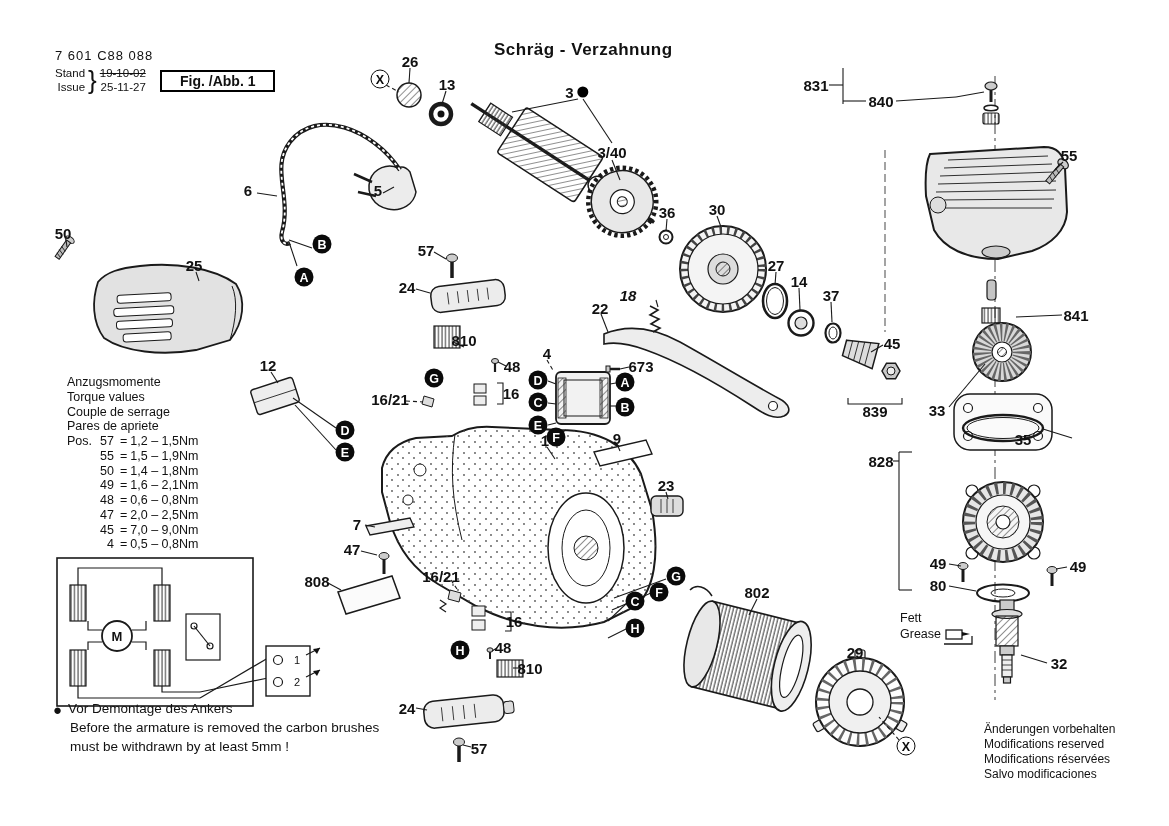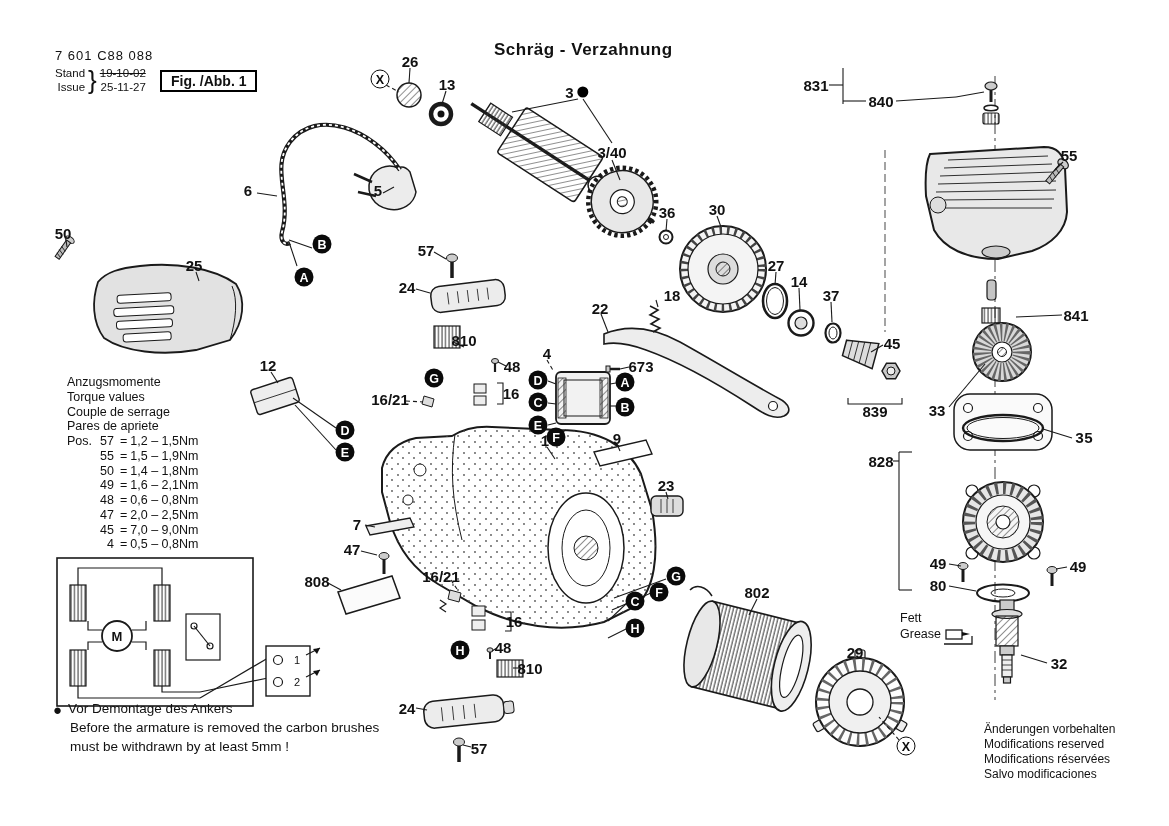--- a/index.html
+++ b/index.html
@@ -9,21 +9,21 @@
   }
   #stage{position:absolute;inset:0;}
   svg{position:absolute;left:0;top:0;}
 
   
   .part-number{position:absolute;left:55px;top:48px;font-size:13px;letter-spacing:1px;}
   .stand-issue{position:absolute;left:55px;top:66px;font-size:11.5px;display:flex;align-items:center;gap:3px;}
   .si-col{display:flex;flex-direction:column;line-height:1.25;align-items:flex-end;}
   .si-brace{font-size:26px;font-weight:400;line-height:.8;}
   .strike{text-decoration:line-through;}
-  .fig-box{position:absolute;left:160px;top:70px;border:2px solid #000;padding:1px 9px;font-size:14px;font-weight:bold;background:#fff;}
+  .fig-box{position:absolute;left:160px;top:70px;border:2px solid #000;padding:1px 18px;font-size:14px;font-weight:bold;background:#fff;}
   .diagram-title{position:absolute;left:494px;top:40px;font-size:17px;font-weight:bold;letter-spacing:.5px;}
 
   
   .torque{position:absolute;left:67px;top:375px;font-size:12.5px;line-height:1.18;}
   .trow{display:flex;white-space:nowrap;}
   .plabel{width:30px;}
   .tpos{width:17px;text-align:right;margin-right:3px;}
   .teq{margin:0 3px;}
 
   
@@ -579,42 +579,42 @@
       <div class="callout num" style="left: 63px; top: 233px;">50</div>
       <div class="callout num" style="left: 194px; top: 265px;">25</div>
       <div class="callout circle-dark" style="left: 322px; top: 244px;">B</div>
       <div class="callout circle-dark" style="left: 304px; top: 277px;">A</div>
       <div class="callout num" style="left: 426px; top: 250px;">57</div>
       <div class="callout num" style="left: 407px; top: 287px;">24</div>
       <div class="callout num" style="left: 667px; top: 212px;">36</div>
       <div class="callout num" style="left: 717px; top: 209px;">30</div>
       <div class="callout num" style="left: 776px; top: 265px;">27</div>
       <div class="callout num" style="left: 799px; top: 281px;">14</div>
-      <div class="callout num" style="left: 672px; top: 295px;">18</div>
+      <div class="callout num" style="left: 628px; top: 295px; font-style: italic;">18</div>
       <div class="callout num" style="left: 600px; top: 308px;">22</div>
       <div class="callout num" style="left: 831px; top: 295px;">37</div>
       <div class="callout num" style="left: 892px; top: 343px;">45</div>
       <div class="callout num" style="left: 1076px; top: 315px;">841</div>
       <div class="callout num" style="left: 464px; top: 340px;">810</div>
       <div class="callout num" style="left: 512px; top: 366px;">48</div>
       <div class="callout circle-dark" style="left: 434px; top: 378px;">G</div>
       <div class="callout num" style="left: 390px; top: 399px;">16/21</div>
       <div class="callout num" style="left: 511px; top: 393px;">16</div>
       <div class="callout num" style="left: 547px; top: 353px;">4</div>
       <div class="callout num" style="left: 641px; top: 366px;">673</div>
       <div class="callout circle-dark" style="left: 538px; top: 380px;">D</div>
       <div class="callout circle-dark" style="left: 538px; top: 402px;">C</div>
       <div class="callout circle-dark" style="left: 538px; top: 425px;">E</div>
       <div class="callout circle-dark" style="left: 625px; top: 382px;">A</div>
       <div class="callout circle-dark" style="left: 625px; top: 407px;">B</div>
       <div class="callout circle-dark" style="left: 556px; top: 437px;">F</div>
       <div class="callout num" style="left: 617px; top: 438px;">9</div>
       <div class="callout num" style="left: 875px; top: 411px;">839</div>
       <div class="callout num" style="left: 937px; top: 410px;">33</div>
-      <div class="callout num" style="left: 1084px; top: 439px; font-family: Liberation Mono, monospace;">35</div>
+      <div class="callout num" style="left: 1023px; top: 439px;">35</div>
       <div class="callout num" style="left: 268px; top: 365px;">12</div>
       <div class="callout circle-dark" style="left: 345px; top: 430px;">D</div>
       <div class="callout circle-dark" style="left: 345px; top: 452px;">E</div>
       <div class="callout num" style="left: 881px; top: 461px;">828</div>
       <div class="callout num" style="left: 545px; top: 440px;">1</div>
       <div class="callout num" style="left: 666px; top: 485px;">23</div>
       <div class="callout num" style="left: 357px; top: 524px;">7</div>
       <div class="callout num" style="left: 352px; top: 549px;">47</div>
       <div class="callout num" style="left: 938px; top: 563px;">49</div>
       <div class="callout num" style="left: 1078px; top: 566px;">49</div>

